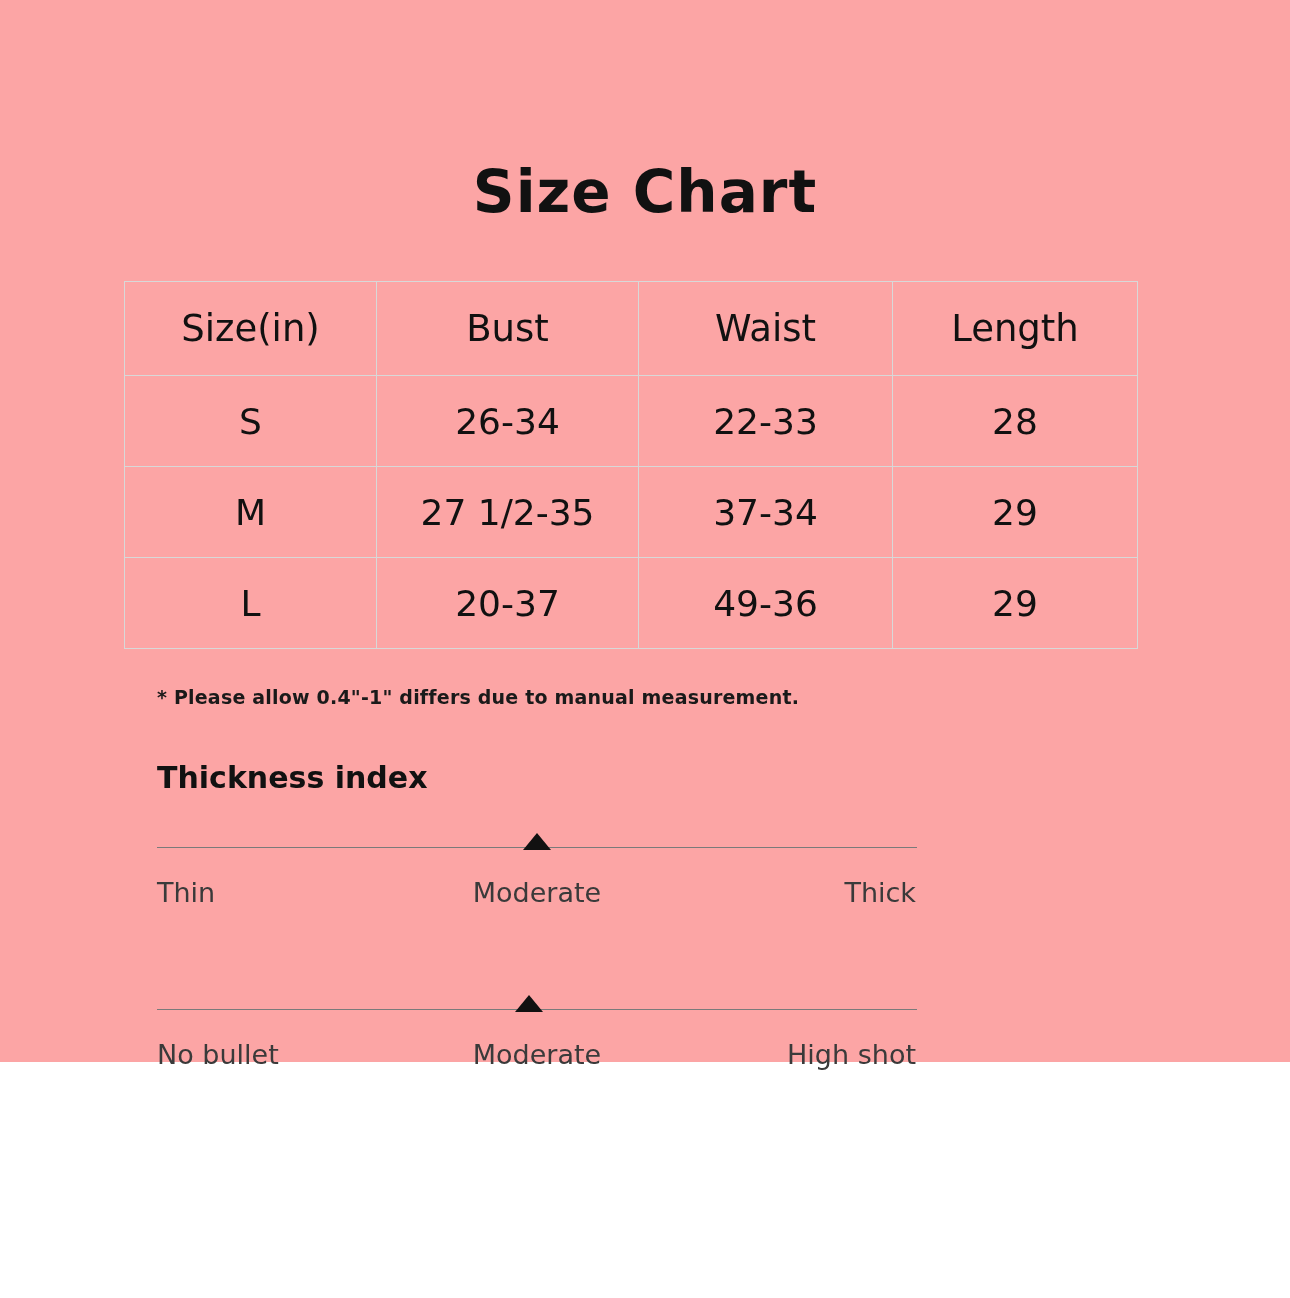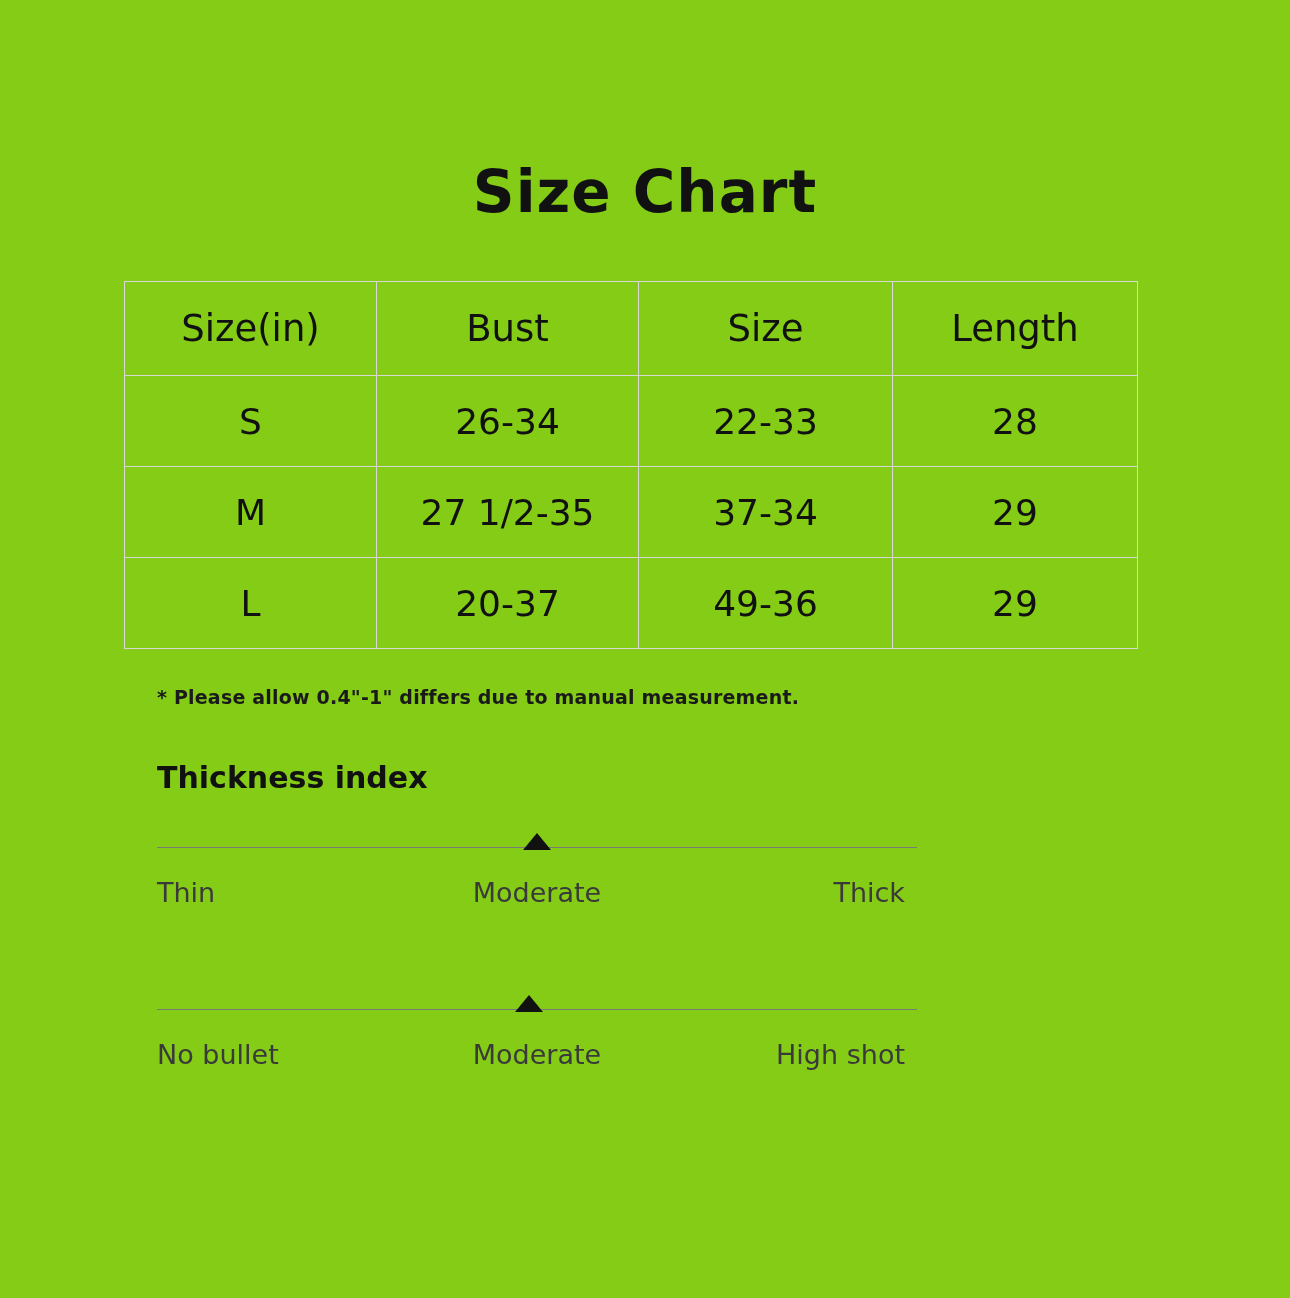--- a/index.html
+++ b/index.html
@@ -14,22 +14,22 @@
     color: #1a1a1a;
     position: relative;
     overflow: hidden;
   }
 
   .page {
     position: absolute;
     left: 0;
     top: 0;
     width: 1290px;
-    height: 1298px;
-    background: #84cc16;
+    height: 1062px;
+    background: #fca5a5;
   }
 
   .title {
     position: absolute;
     left: 0;
     top: 158px;
     width: 1290px;
     text-align: center;
     font-size: 58px;
     font-weight: 700;
@@ -127,41 +127,41 @@
   .scale-labels span {
     position: absolute;
     top: 0;
     font-size: 27px;
     color: #3a3a3a;
     white-space: nowrap;
     text-align: center;
   }
   .lbl-left   { left: 0; }
   .lbl-mid    { left: 50%; transform: translateX(-50%); }
-  .lbl-right  { right: 12px; }
+  .lbl-right  { right: 1px; }
 </style>
 </head>
 <body>
 
 <div class="page">
 
   <div class="title">Size Chart</div>
 
   <table class="size-table">
     <colgroup>
       <col class="c1">
         <col class="c2">
         <col class="c3">
         <col class="c4">
     </colgroup>
     <thead>
       <tr>
         <th>Size(in)</th>
         <th>Bust</th>
-        <th>Size</th>
+        <th>Waist</th>
         <th>Length</th>
       </tr>
     </thead>
     <tbody>
       <tr>
         <td>S</td>
         <td>26-34</td>
         <td>22-33</td>
         <td>28</td>
       </tr>

